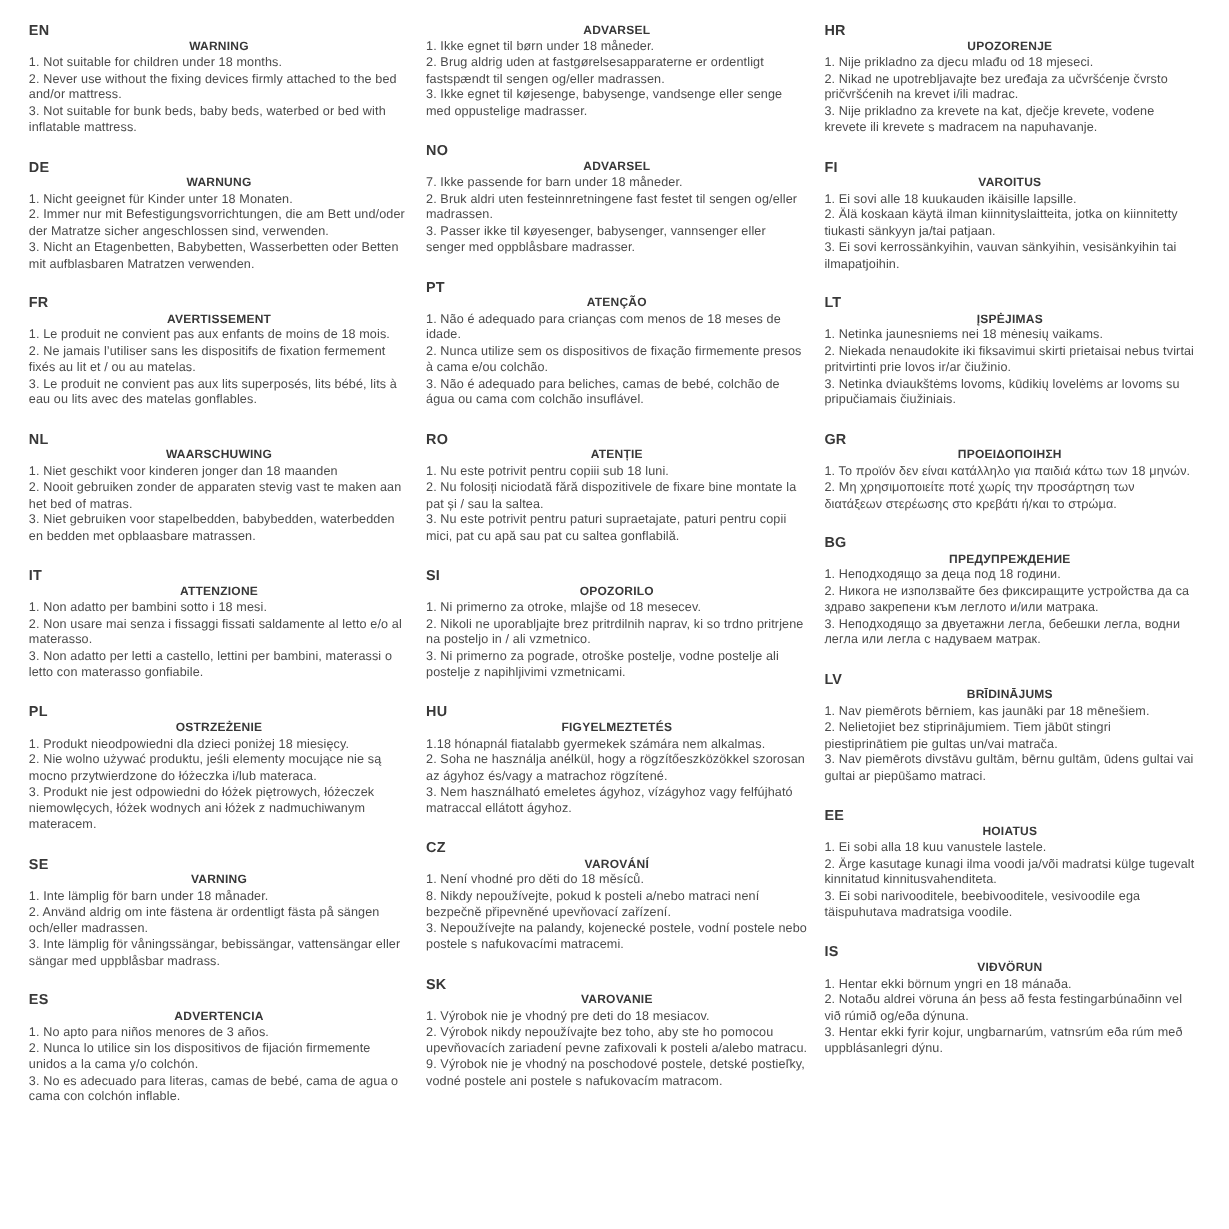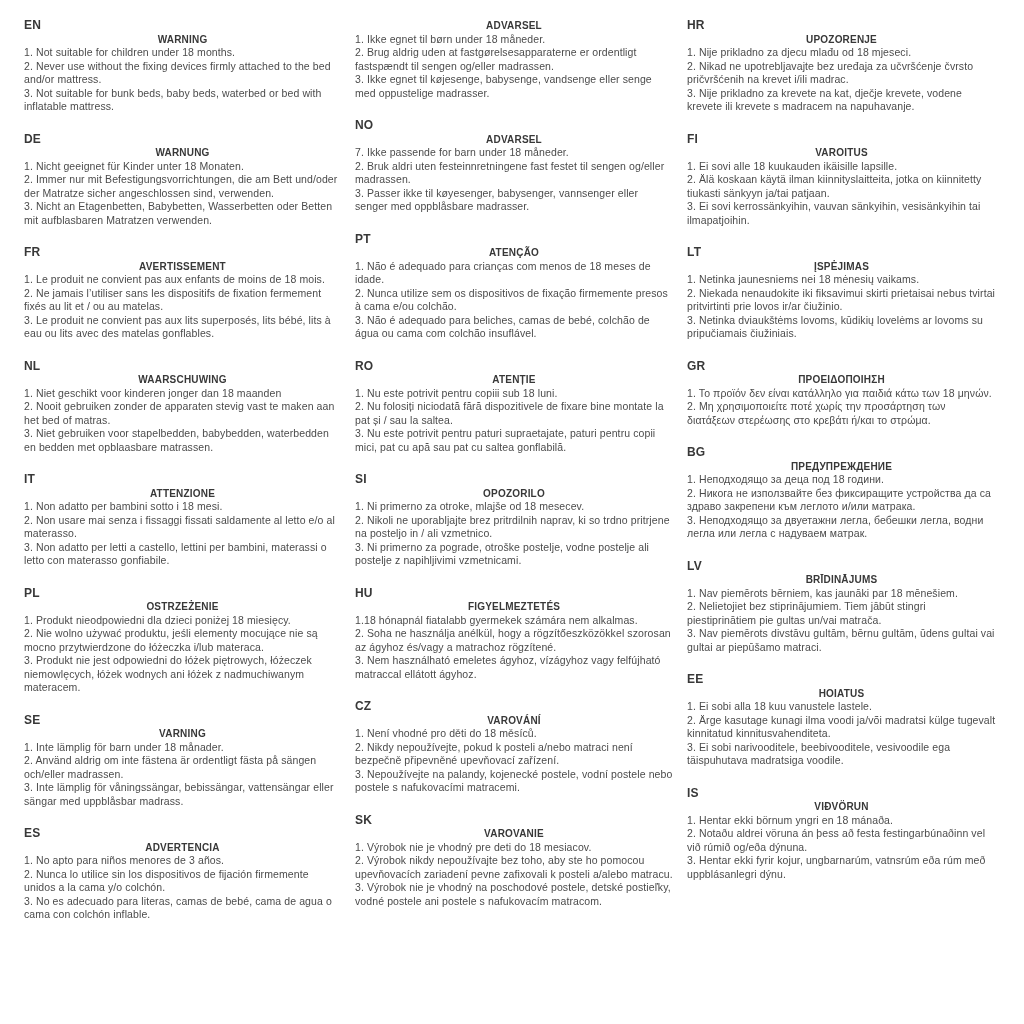--- a/index.html
+++ b/index.html
@@ -152,29 +152,29 @@
       <div class="lang-code">HU</div>
       <div class="lang-title">FIGYELMEZTETÉS</div>
       <p class="lang-item">1.18 hónapnál fiatalabb gyermekek számára nem alkalmas.</p>
       <p class="lang-item">2. Soha ne használja anélkül, hogy a rögzítőeszközökkel szorosan az ágyhoz és/vagy a matrachoz rögzítené.</p>
       <p class="lang-item">3. Nem használható emeletes ágyhoz, vízágyhoz vagy felfújható matraccal ellátott ágyhoz.</p>
     </section>
     <section class="lang-section">
       <div class="lang-code">CZ</div>
       <div class="lang-title">VAROVÁNÍ</div>
       <p class="lang-item">1. Není vhodné pro děti do 18 měsíců.</p>
-      <p class="lang-item">2. Nikdy nepoužívejte, pokud k posteli a/nebo matraci není bezpečně připevněné upevňovací zařízení.</p>
+      <p class="lang-item">8. Nikdy nepoužívejte, pokud k posteli a/nebo matraci není bezpečně připevněné upevňovací zařízení.</p>
       <p class="lang-item">3. Nepoužívejte na palandy, kojenecké postele, vodní postele nebo postele s nafukovacími matracemi.</p>
     </section>
     <section class="lang-section">
       <div class="lang-code">SK</div>
       <div class="lang-title">VAROVANIE</div>
       <p class="lang-item">1. Výrobok nie je vhodný pre deti do 18 mesiacov.</p>
       <p class="lang-item">2. Výrobok nikdy nepoužívajte bez toho, aby ste ho pomocou upevňovacích zariadení pevne zafixovali k posteli a/alebo matracu.</p>
-      <p class="lang-item">3. Výrobok nie je vhodný na poschodové postele, detské postieľky, vodné postele ani postele s nafukovacím matracom.</p>
+      <p class="lang-item">9. Výrobok nie je vhodný na poschodové postele, detské postieľky, vodné postele ani postele s nafukovacím matracom.</p>
     </section>
   </div>
 
   <div class="col">
     <section class="lang-section">
       <div class="lang-code">HR</div>
       <div class="lang-title">UPOZORENJE</div>
       <p class="lang-item">1. Nije prikladno za djecu mlađu od 18 mjeseci.</p>
       <p class="lang-item">2. Nikad ne upotrebljavajte bez uređaja za učvršćenje čvrsto pričvršćenih na krevet i/ili madrac.</p>
       <p class="lang-item">3. Nije prikladno za krevete na kat, dječje krevete, vodene krevete ili krevete s madracem na napuhavanje.</p>

